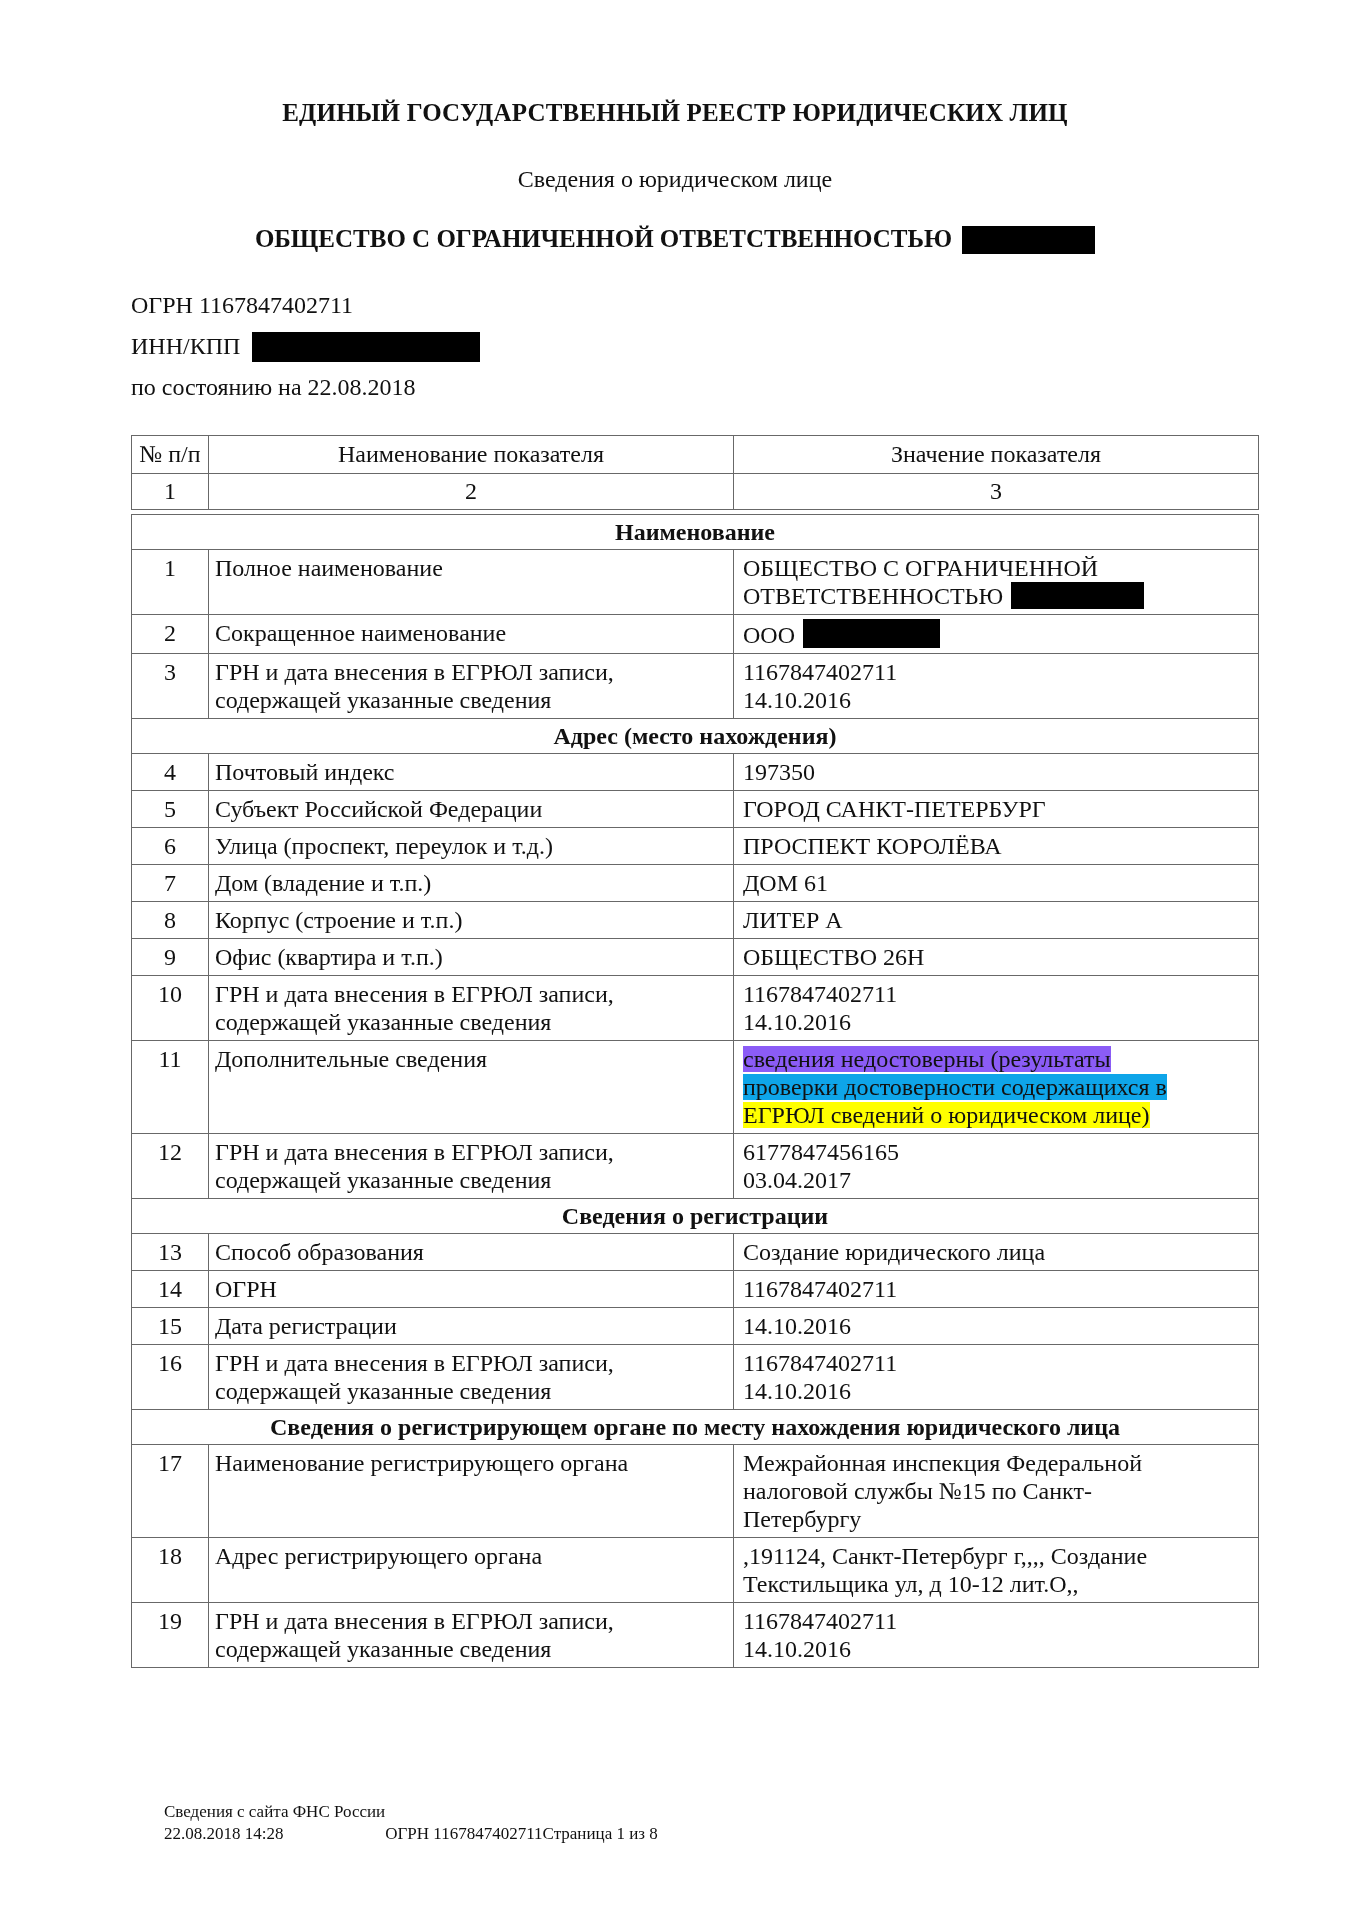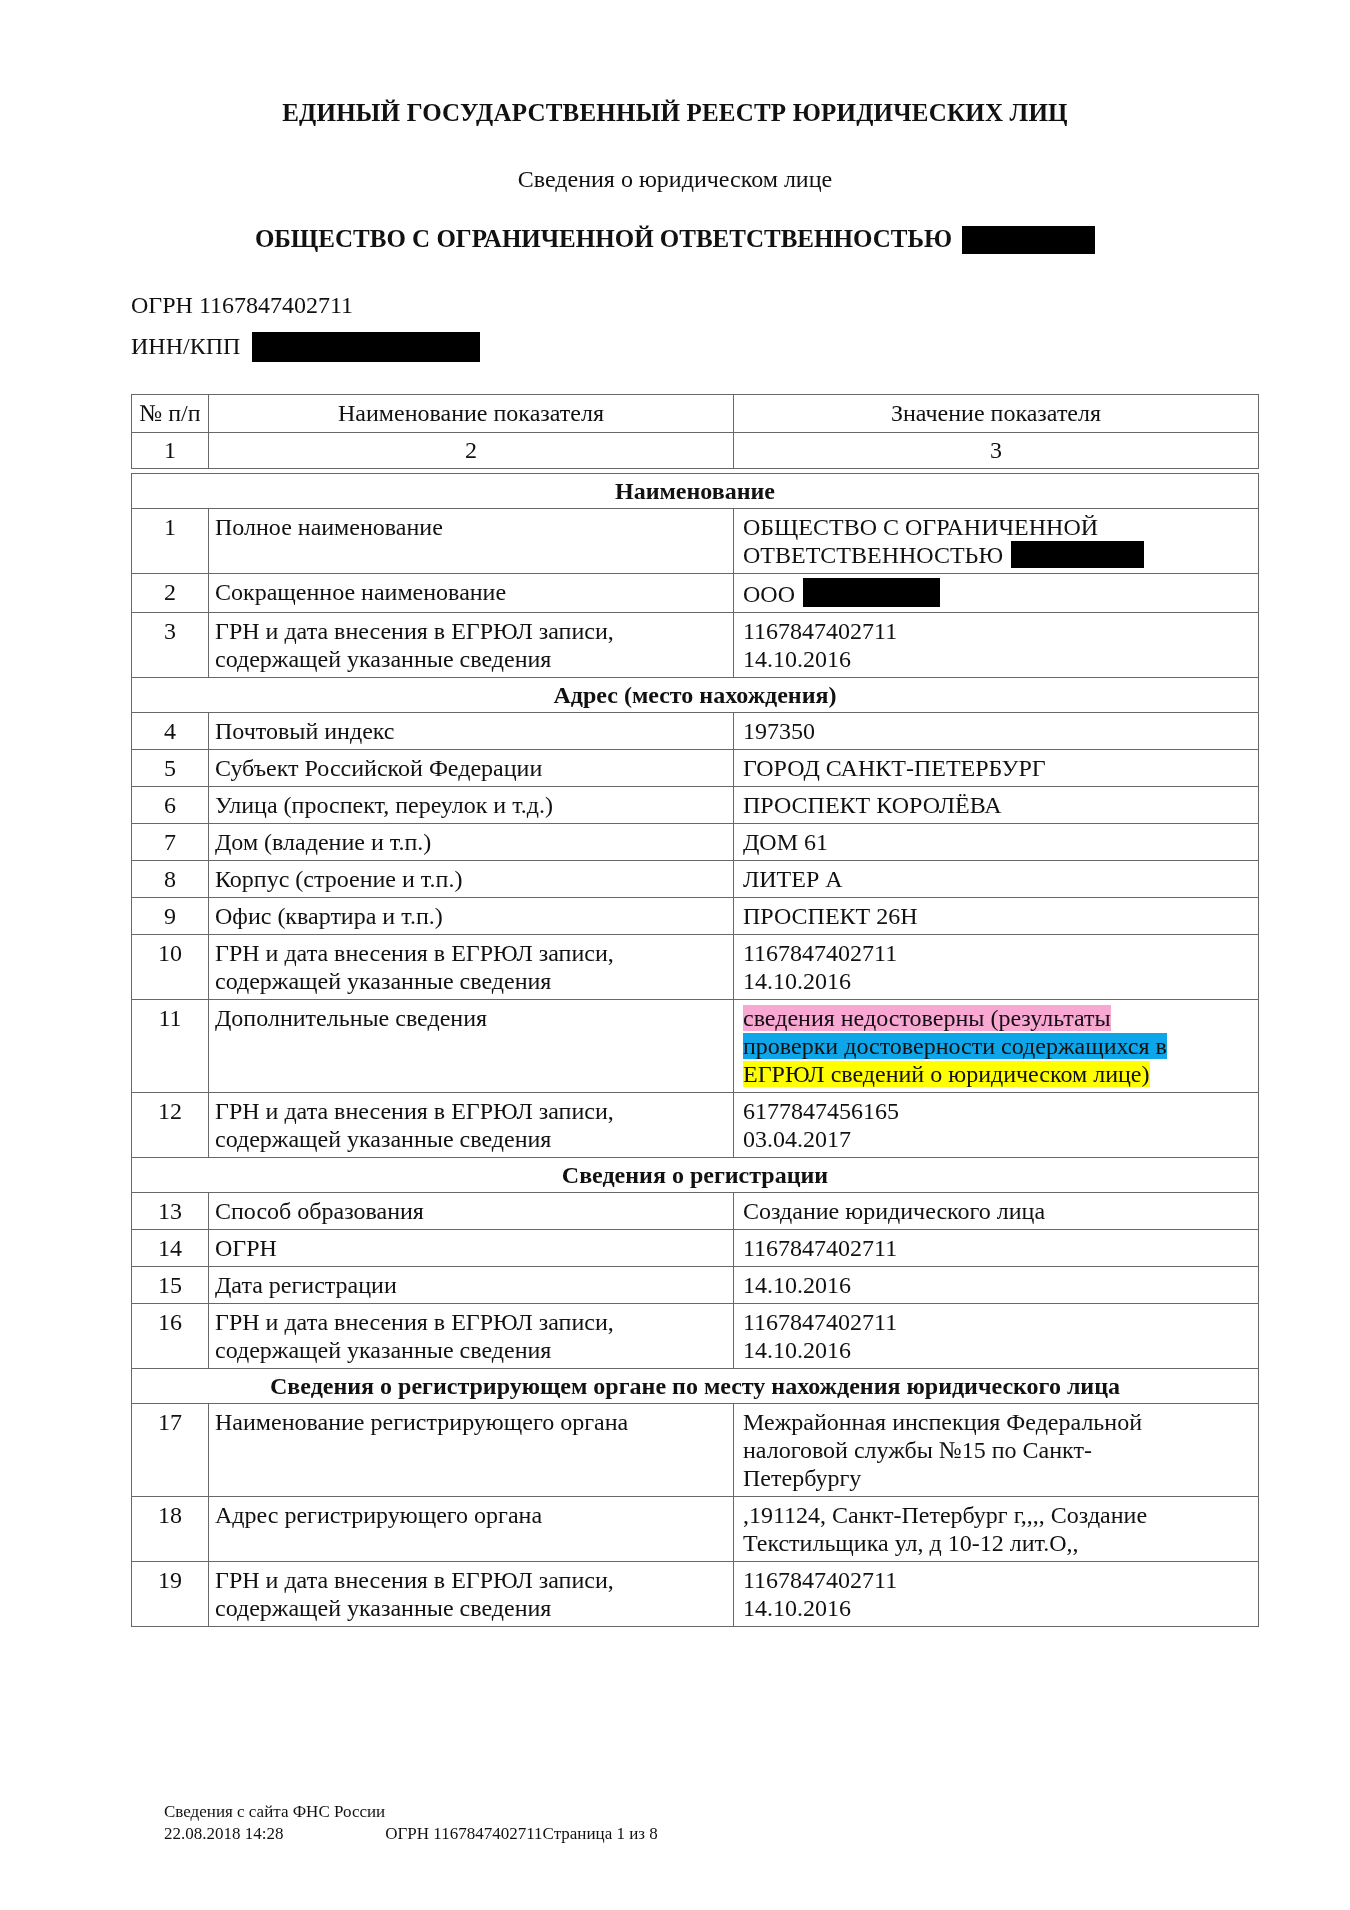--- a/index.html
+++ b/index.html
@@ -61,20 +61,21 @@
 
   <div class="doc-header">
     <div class="doc-title">ЕДИНЫЙ ГОСУДАРСТВЕННЫЙ РЕЕСТР ЮРИДИЧЕСКИХ ЛИЦ</div>
     <div class="doc-subtitle">Сведения о юридическом лице</div>
     <div class="doc-orgline"><span>ОБЩЕСТВО С ОГРАНИЧЕННОЙ ОТВЕТСТВЕННОСТЬЮ</span><span class="redact redact-org" style="width: 133px; height: 28px; background: rgb(0, 0, 0);"></span></div>
   </div>
 
   <div class="meta">
     <div>ОГРН 1167847402711</div>
     <div><span>ИНН/КПП</span><span class="redact redact-inn" style="width: 228px; height: 30px; background: rgb(0, 0, 0);"></span></div>
+    <div>по состоянию на 22.08.2018</div>
   </div>
 
   <div class="tablewrap">
     <table class="head-table">
       <colgroup>
           <col class="c-num">
           <col class="c-label">
           <col class="c-value">
         </colgroup>
       <tbody>
@@ -159,36 +160,36 @@
             <td class="num">8</td>
             <td class="label">Корпус (строение и т.п.)</td>
             <td class="value">
               <div class="v-line"><span>ЛИТЕР А</span></div>
             </td>
           </tr>
           <tr>
             <td class="num">9</td>
             <td class="label">Офис (квартира и т.п.)</td>
             <td class="value">
-              <div class="v-line"><span>ПРОСПЕКТ 26Н</span></div>
+              <div class="v-line"><span>ОБЩЕСТВО 26Н</span></div>
             </td>
           </tr>
           <tr>
             <td class="num">10</td>
             <td class="label">ГРН и дата внесения в ЕГРЮЛ записи,<br>содержащей указанные сведения</td>
             <td class="value">
               <div class="v-line"><span>1167847402711</span></div>
               <div class="v-line"><span>14.10.2016</span></div>
             </td>
           </tr>
           <tr>
             <td class="num">11</td>
             <td class="label">Дополнительные сведения</td>
             <td class="value">
-              <div class="v-line"><span class="hl" style="background: #f9a8d4;">сведения недостоверны (результаты</span></div>
+              <div class="v-line"><span class="hl" style="background: #8b5cf6;">сведения недостоверны (результаты</span></div>
               <div class="v-line"><span class="hl" style="background: #0ea5e9;">проверки достоверности содержащихся в</span></div>
               <div class="v-line"><span class="hl" style="background: rgb(255, 255, 0);">ЕГРЮЛ сведений о юридическом лице)</span></div>
             </td>
           </tr>
           <tr>
             <td class="num">12</td>
             <td class="label">ГРН и дата внесения в ЕГРЮЛ записи,<br>содержащей указанные сведения</td>
             <td class="value">
               <div class="v-line"><span>6177847456165</span></div>
               <div class="v-line"><span>03.04.2017</span></div>

